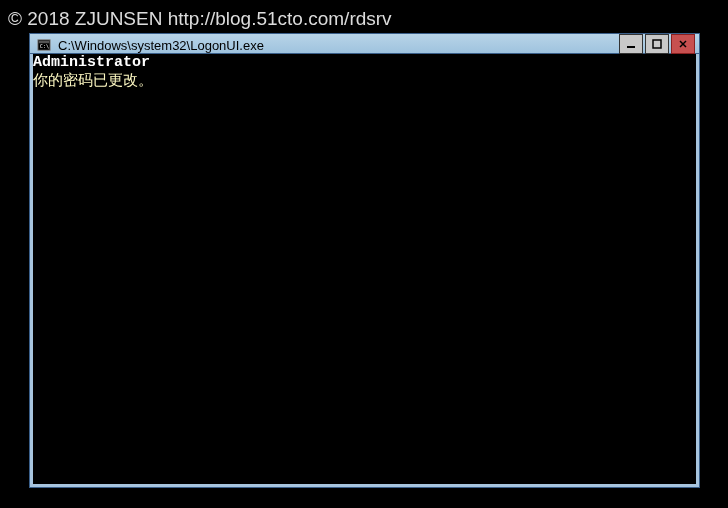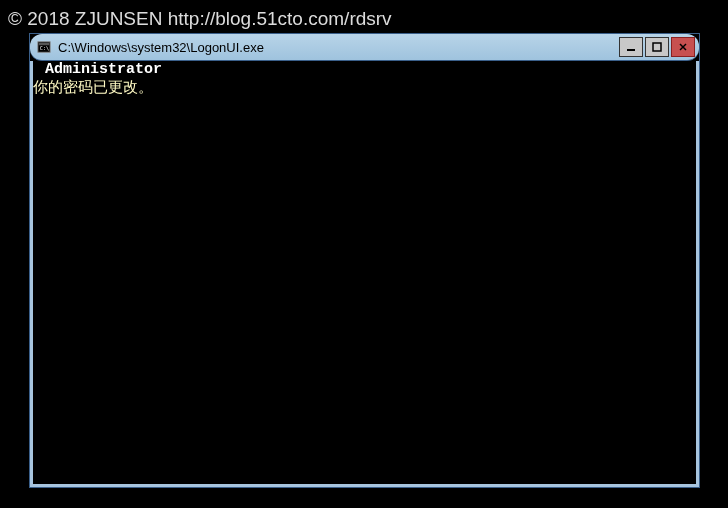--- a/index.html
+++ b/index.html
@@ -30,27 +30,26 @@
       top: 33px;
       left: 29px;
       width: 671px;
       height: 455px;
       border: 1px solid #3a5f8a;
       background: #000;
       display: flex;
       flex-direction: column;
     }
     .titlebar {
-      height: 27px;
+      height: 20px;
       background: linear-gradient(to bottom, #b8d4e8 0%, #9fc3de 100%);
       display: flex;
-      align-items: center;
+      align-items: flex-end;
       padding: 0 0 0 6px;
       border-bottom: 1px solid #3a5f8a;
-      border-radius: 12px;
     }
     .titlebar-icon {
       width: 16px;
       height: 16px;
       margin-right: 6px;
       display: flex;
       align-items: center;
       justify-content: center;
     }
     .titlebar-icon svg {
@@ -103,21 +102,21 @@
       font-size: 15px;
       line-height: 17px;
       color: #fff;
       position: relative;
     }
     .line1 {
       font-family: "Courier New", monospace;
       font-weight: bold;
       font-size: 15px;
       color: #fff;
-      padding-left: 12px;
+      padding-left: 0;
     }
     .line2 {
       color: #fef9c3;
       font-family: "NSimSun", "SimSun", sans-serif;
       font-size: 15px;
     }
     .line3 {
       background: #c0c0c0;
       color: #000;
       font-family: "NSimSun", "SimSun", sans-serif;

